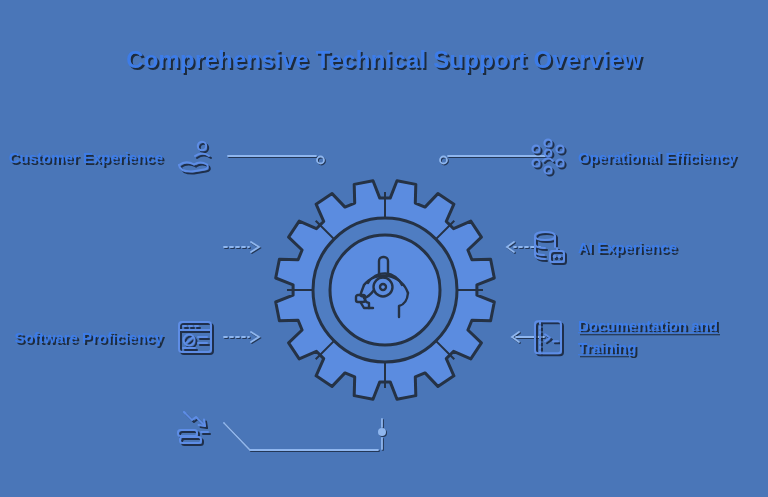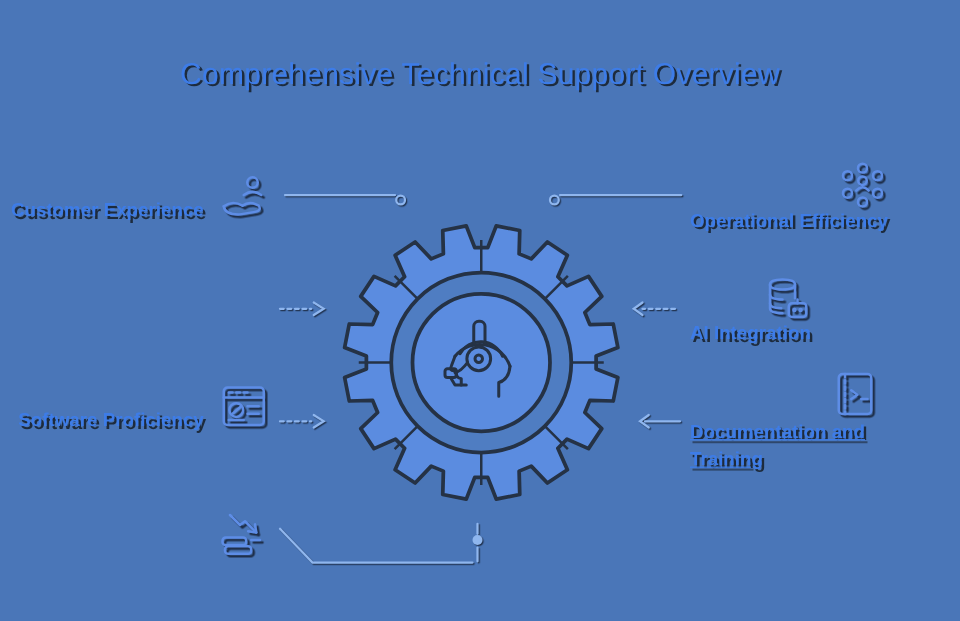--- a/index.html
+++ b/index.html
@@ -3,25 +3,25 @@
 <meta charset="utf-8">
 <style>
   :root{
     --background:#4a76b8; --gear-fill:#5b8ce0; --ring-fill:#4f7dc2;
     --outline:#253245; --label-text:#3d7ce8; --label-shadow:#1d2b3d;
     --icon-stroke:#5e8de6; --connector:#8fb6ee;
   }
   html,body{margin:0;padding:0;}
   body{font-family:"Liberation Sans", sans-serif;}
   .canvas{position:relative;width:768px;height:497px;background:var(--background);overflow:hidden;}
-  .title{position:absolute;top:46px;left:0;right:0;text-align:center;font-size:24px;font-weight:normal;
+  .title{position:absolute;top:46px;left:0;right:0;text-align:center;font-size:24px;font-weight:bold;
     color:var(--label-text);text-shadow:2px 2px 0 var(--label-shadow);letter-spacing:.2px;}
-  .item{position:absolute;display:flex;align-items:flex-end;transform:translateY(-50%);}
+  .item{position:absolute;display:flex;align-items:center;transform:translateY(-50%);}
   .item-left{right:553px;flex-direction:row;gap:12px;}
-  .item-right{left:552px;flex-direction:column;}
+  .item-right{left:528px;flex-direction:row;gap:10px;}
   .label{font-size:15px;font-weight:bold;color:var(--label-text);
     text-shadow:2px 2px 0 var(--label-shadow);white-space:nowrap;}
   .label.wrap{white-space:normal;width:152px;line-height:1.45;text-decoration:underline;}
   .icon{width:40px;height:40px;flex:0 0 auto;filter:drop-shadow(2px 2px 0 rgba(20,30,48,.8));}
   .icon *{stroke:var(--icon-stroke);fill:none;stroke-width:2;stroke-linecap:round;stroke-linejoin:round;}
   .overlay{position:absolute;left:0;top:0;width:768px;height:497px;pointer-events:none;}
   .connectors{filter:drop-shadow(1.5px 1.5px 0 rgba(18,28,46,.7));}
   .connectors *{stroke:var(--connector);fill:none;stroke-width:1.8;stroke-linecap:round;}
   .connectors .dot{fill:var(--connector);stroke:none;}
   .gear-body{fill:var(--gear-fill);stroke:var(--outline);stroke-width:3;stroke-linejoin:round;}
@@ -77,21 +77,21 @@
     <span class="label">Customer Experience</span>
     <svg class="icon" viewBox="-20 -20 40 40">
       <circle cx="7" cy="-11" r="4.2"></circle>
       <path d="M 0,-1 Q 7,-6 14,-1"></path>
       <path d="M -16,8 Q -15,15 -3,14.5 L 9,12.5 Q 14.5,11.5 12,7.5 Q 5,3.5 -1,7.5"></path>
       <path d="M -16,8 Q -9,3 -1,7.5"></path>
     </svg>
   </div>
 
 
-  <div class="item item-left" style="top:325px">
+  <div class="item item-left" style="top:337px">
     <span class="label">Software Proficiency</span>
     <svg class="icon" viewBox="-20 -20 40 40">
       <rect x="-16" y="-15" width="32" height="30" rx="3"></rect>
       <path d="M -16,-7 L 16,-7"></path>
       <path d="M -12,-11 L -9,-11 M -6,-11 L -3,-11 M 0,-11 L 3,-11"></path>
       <circle cx="-6" cy="3" r="5.5"></circle>
       <path d="M -9,6 L -2,0"></path>
       <path d="M 3,0 L 12,0 M 3,6 L 12,6"></path>
       <path d="M -12,11 L 0,11"></path>
     </svg>
@@ -126,21 +126,21 @@
       <path d="M -13,-11 Q -13,-15 -3,-15 Q 7,-15 7,-11 Q 7,-7 -3,-7 Q -13,-7 -13,-11"></path>
       <path d="M -13,-11 L -13,8 Q -13,12 -3,12"></path>
       <path d="M 7,-11 L 7,0"></path>
       <path d="M -13,-3 Q -13,1 -3,1"></path>
       <path d="M -13,4 Q -13,8 -4,8"></path>
       <rect x="2" y="4" width="14" height="11" rx="2.5"></rect>
       <circle cx="6.5" cy="9.5" r="0.8"></circle>
       <circle cx="11.5" cy="9.5" r="0.8"></circle>
       <path d="M 9,4 L 9,1"></path>
     </svg>
-    <span class="label">AI Integration</span>
+    <span class="label">AI Experience</span>
   </div>
 
   <div class="item item-right" style="top:337px">
     <svg class="icon" viewBox="-20 -20 40 40">
       <rect x="-13" y="-16" width="26" height="32" rx="3"></rect>
       <path d="M -8,-16 L -8,16" stroke-dasharray="2.5 2.5"></path>
       <path d="M -3,-3 L 2,0.5 L -3,4"></path>
       <path d="M 5,4 L 10,4"></path>
     </svg>
     <span class="label wrap">Documentation and Training</span>

